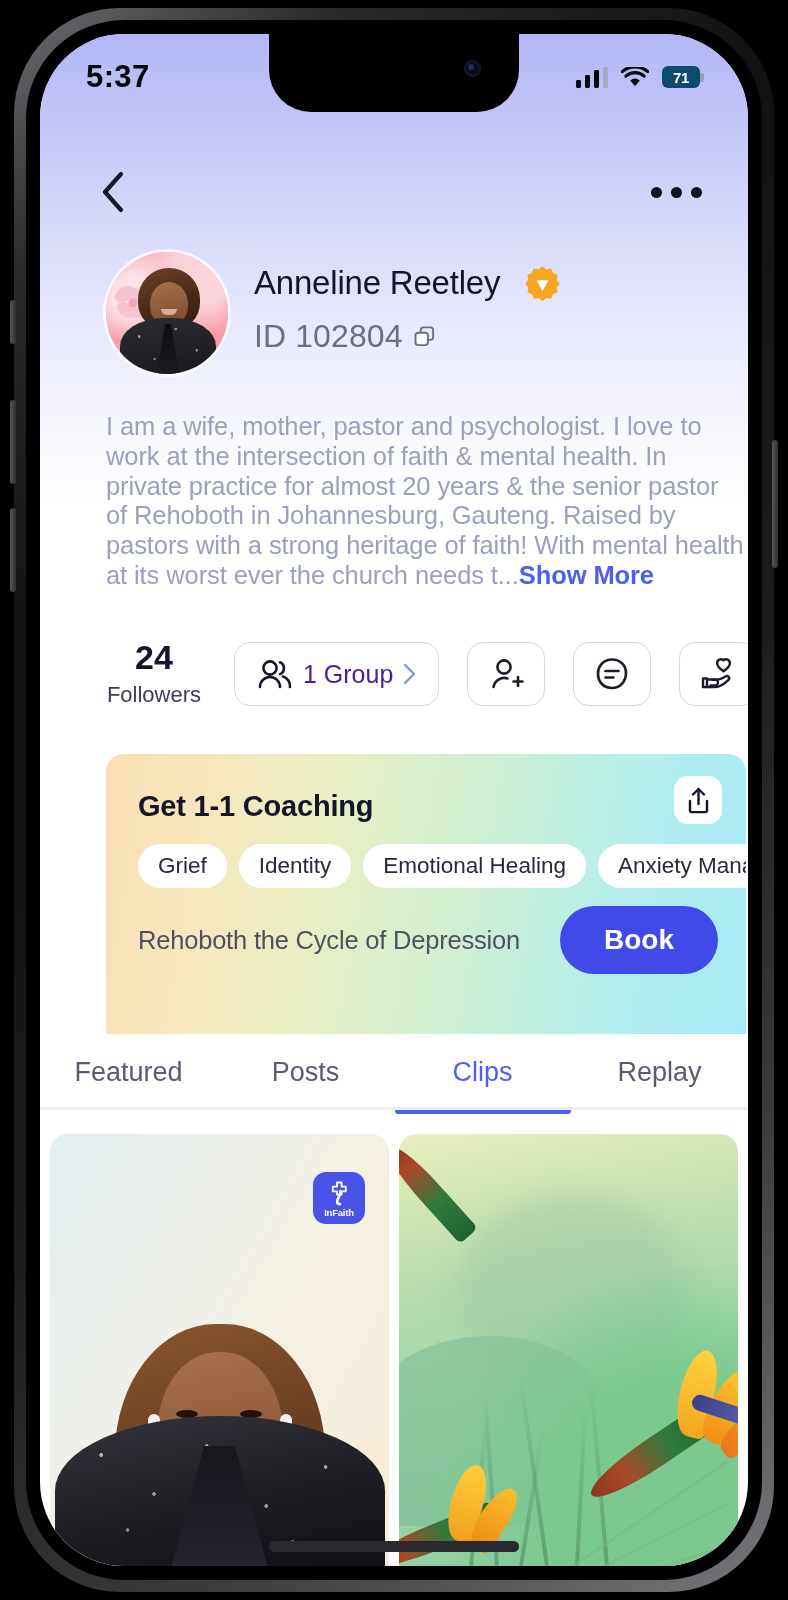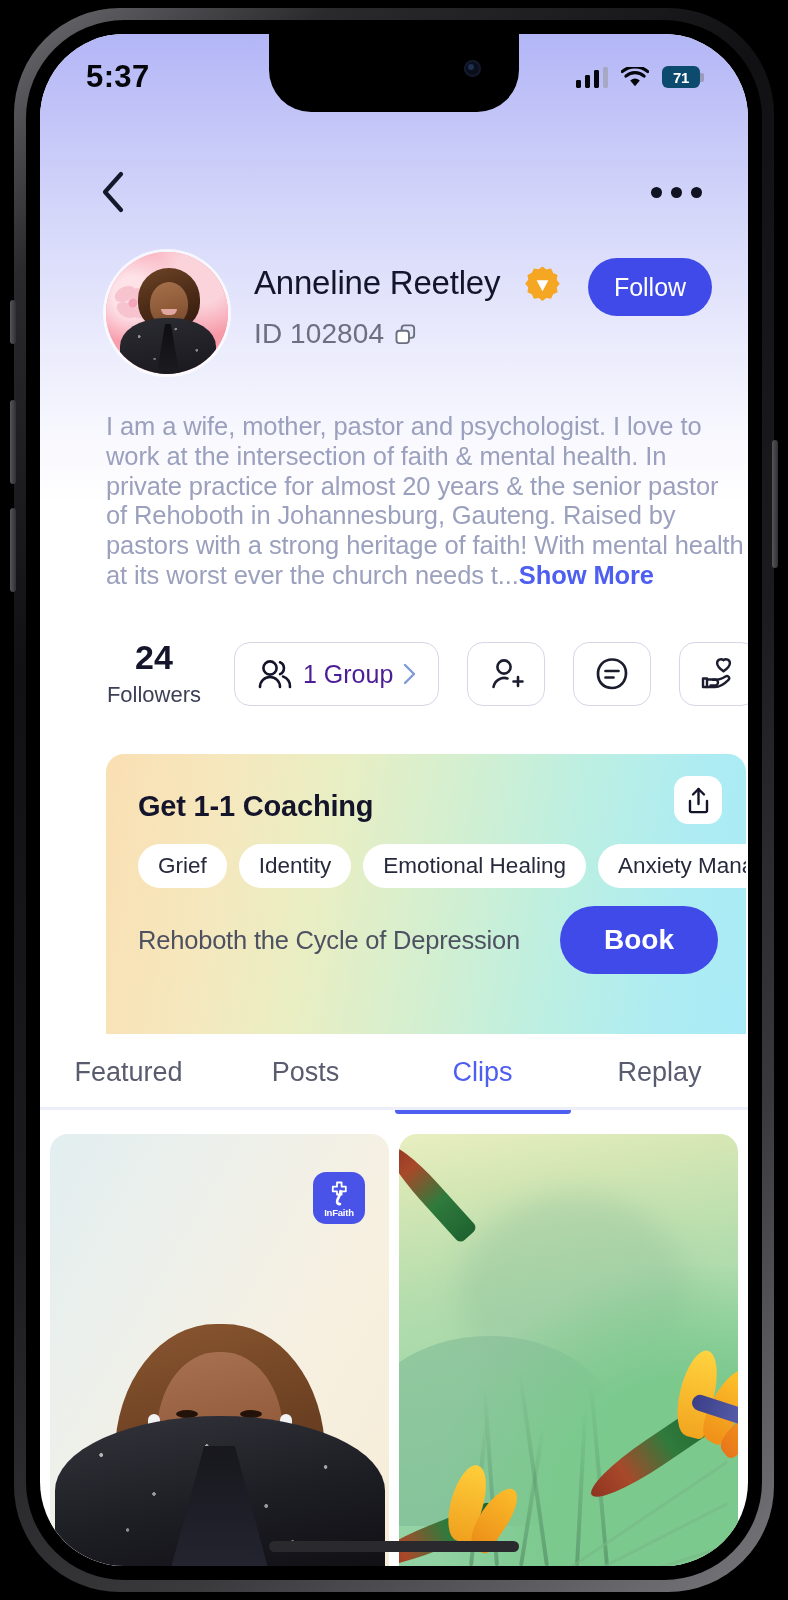--- a/index.html
+++ b/index.html
@@ -140,21 +140,21 @@
     clip-path:polygon(38% 0,62% 0,100% 100%,0 100%);
   }
   .profile-info { flex:1 1 auto; padding-left:26px; padding-top:12px; min-width:0; }
   .name-line { display:flex; align-items:center; gap:24px; }
   .display-name {
     font-size:33px; font-weight:400; color:#14142b; letter-spacing:-.2px;
     white-space:nowrap;
   }
   .verified { width:37px; height:37px; flex:0 0 auto; }
   .id-line { display:flex; align-items:center; gap:10px; margin-top:16px; }
-  .id-text { font-size:28px; color:#6b6f80; letter-spacing:.1px; }
+  .id-text { font-size:32px; color:#6b6f80; letter-spacing:.1px; }
   .copy-ic { width:23px; height:23px; cursor:pointer; }
   .follow-btn {
     flex:0 0 auto; margin-top:6px;
     width:124px; height:58px; border-radius:29px;
     background:#3f4ae8; color:#fff; font-size:25px; font-weight:500;
     display:flex; align-items:center; justify-content:center; cursor:pointer;
     border:none; font-family:inherit;
   }
 
   
@@ -435,21 +435,20 @@
           </div>
           <div class="id-line">
             <div class="id-text">ID 102804</div>
             <svg class="copy-ic" viewBox="0 0 24 24">
               <rect x="8" y="2.5" width="13" height="13" rx="3" stroke="#6b6f80" stroke-width="2" fill="none"></rect>
               <rect x="2.6" y="8" width="13" height="13" rx="3" stroke="#6b6f80" stroke-width="2" fill="#fff"></rect>
             </svg>
           </div>
         </div>
 
-        <button class="follow-btn">Follow</button>
       </div>
 
       <div class="bio">
         <span>I am a wife, mother, pastor and psychologist. I love to work at the intersection of faith &amp; mental health. In private practice for almost 20 years &amp; the senior pastor of Rehoboth in Johannesburg, Gauteng. Raised by pastors with a strong heritage of faith! With mental health at its worst ever the church needs t...</span><span class="show-more">Show More</span>
       </div>
 
       <div class="stats-row">
         <div class="followers-block">
           <div class="followers-count">24</div>
           <div class="followers-label">Followers</div>

